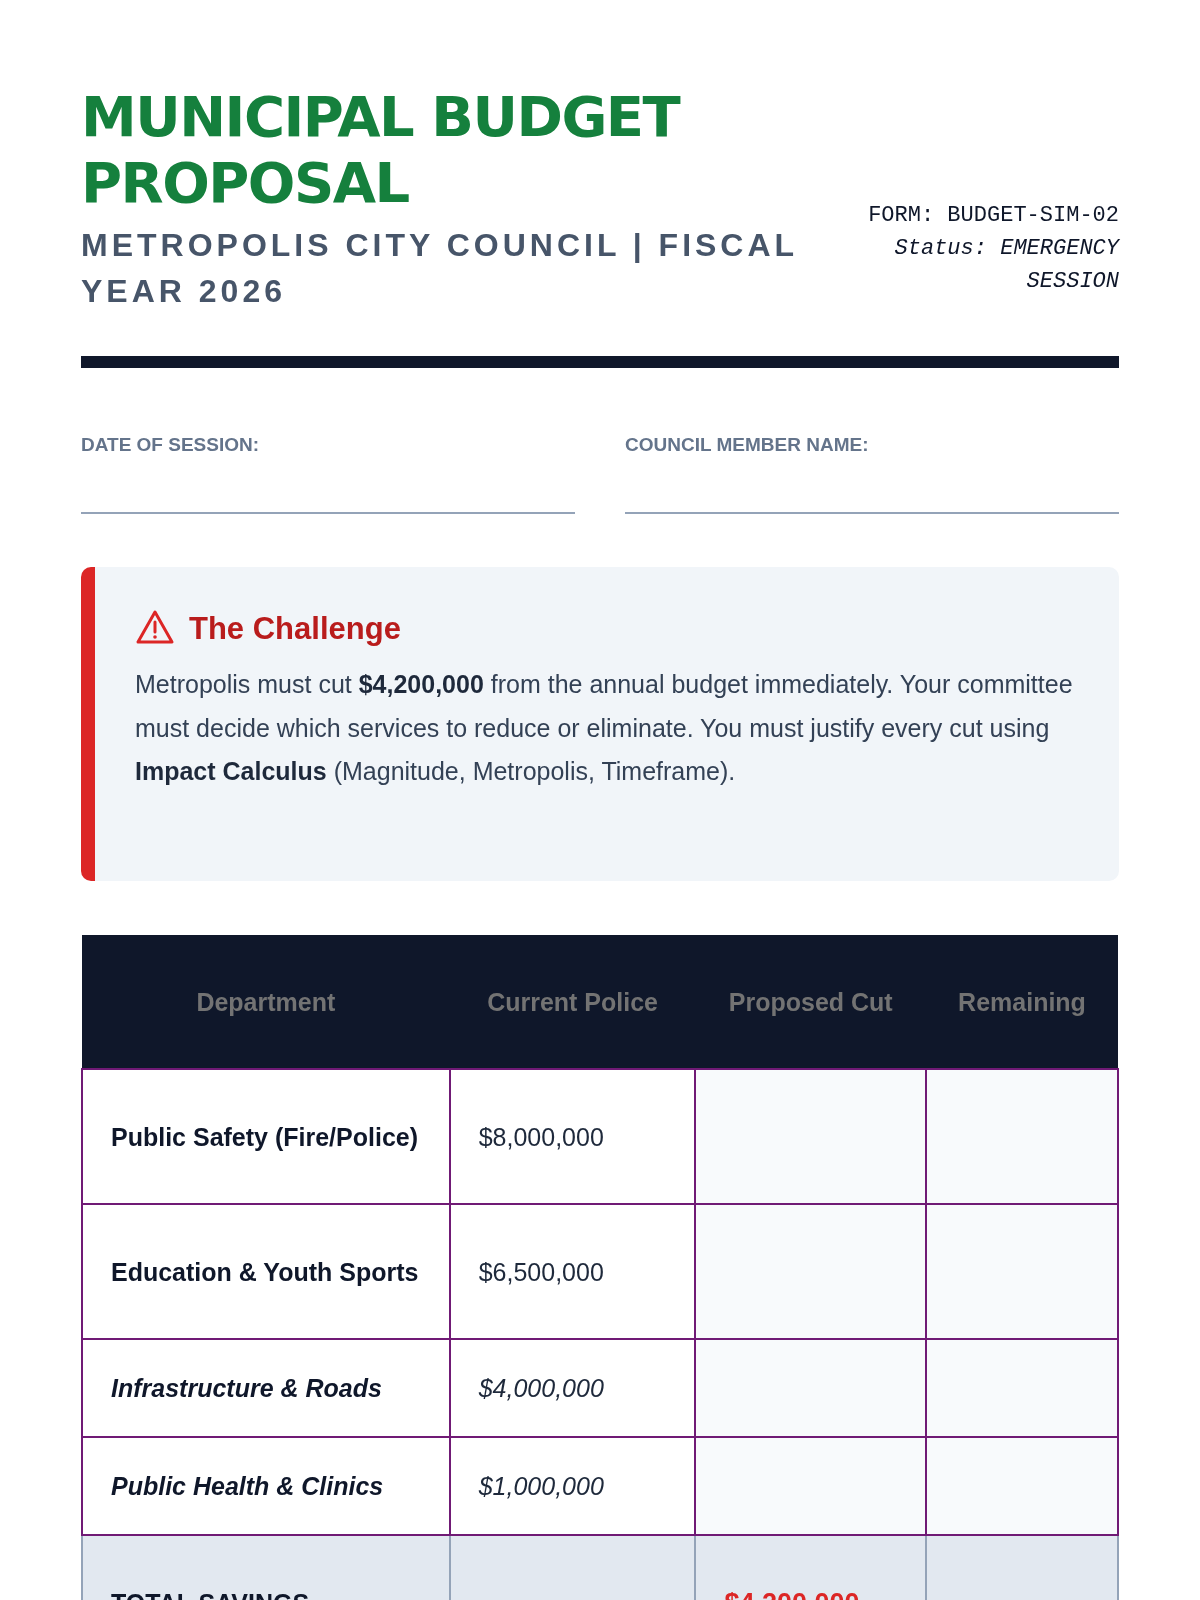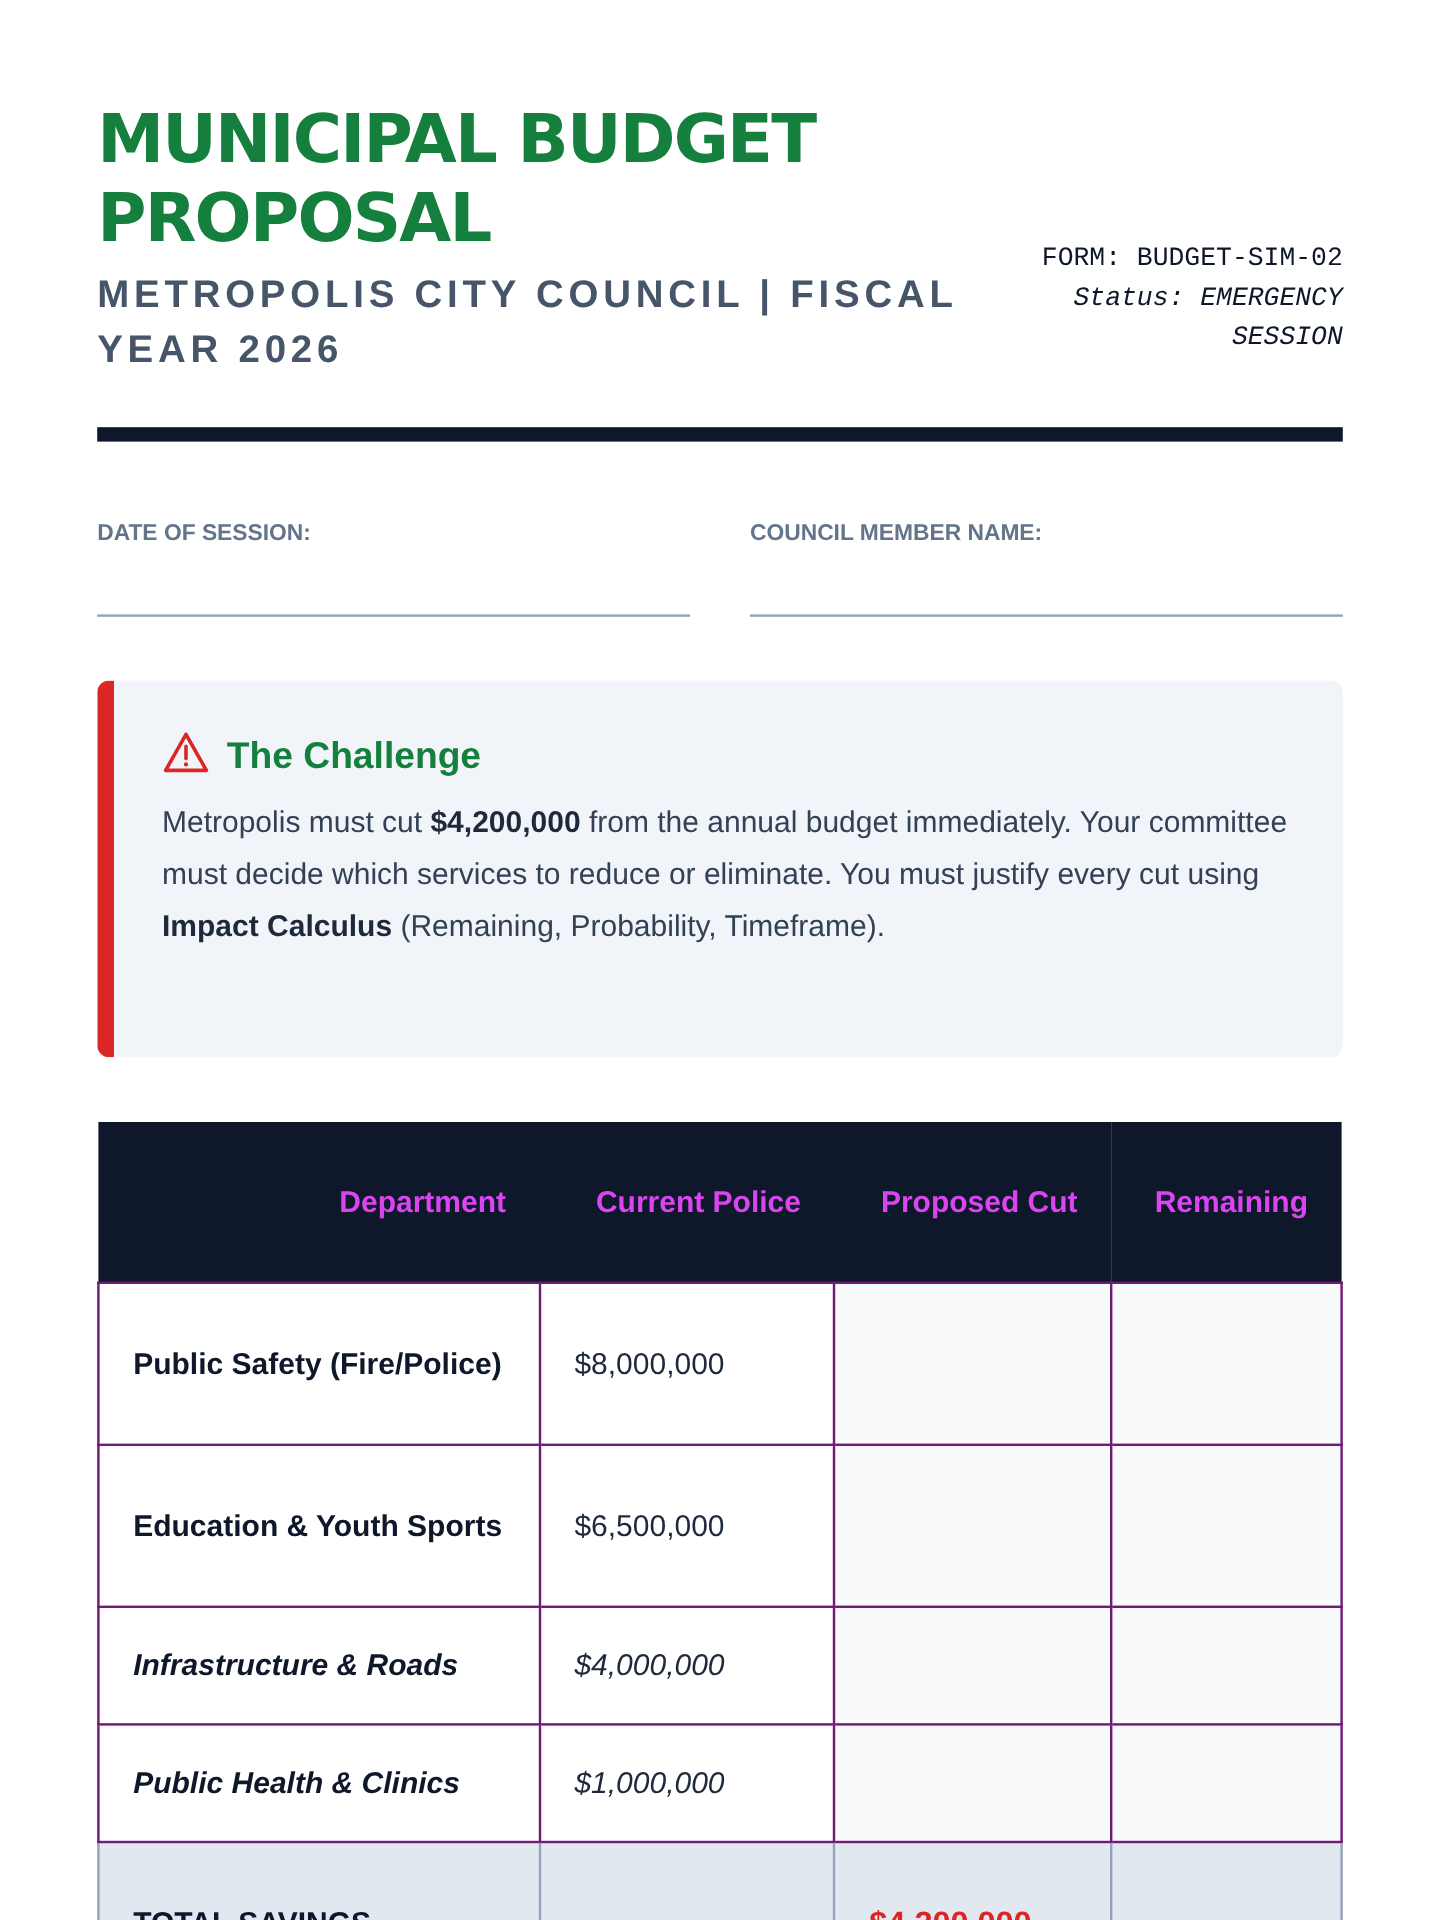--- a/index.html
+++ b/index.html
@@ -25,26 +25,26 @@
   .fields { display: flex; justify-content: space-between; margin-top: 66px; }
   .field { width: 494px; }
   .field-label { font-size: 19px; font-weight: 700; color: #64748b; letter-spacing: 0; text-transform: uppercase; }
   .field-line { margin-top: 56px; height: 2px; background: #94a3b8; }
 
   .callout {
     margin-top: 53px; background: #f1f5f9; border-left: 14px solid #dc2626;
     border-radius: 10px; padding: 42px 40px 40px 40px; height: 314px;
   }
   .callout-head { display: flex; align-items: center; gap: 14px; }
-  .callout-title { font-size: 31px; font-weight: 700; color: #15803d; }
+  .callout-title { font-size: 31px; font-weight: 700; color: #b91c1c; }
   .callout-body { margin-top: 14px; font-size: 25px; line-height: 43.5px; color: #334155; }
   .callout-body b { color: #1e293b; }
 
   table.budget { margin-top: 54px; width: 100%; border-collapse: collapse; table-layout: fixed; }
-  .budget th { background: #0f172a; color: #d946ef; font-size: 25px; font-weight: 700; text-align: right; padding: 28px 28px; line-height: 40px; vertical-align: middle; }
+  .budget th { background: #0f172a; color: #737373; font-size: 25px; font-weight: 700; text-align: center; padding: 28px 28px; line-height: 40px; vertical-align: middle; }
   .budget td { border: 2px solid #701a75; font-size: 25px; padding: 28px 28px; line-height: 40px; vertical-align: middle; color: #1e293b; }
   .budget td.dept { font-weight: 700; color: #0f172a; }
   .budget td.blank { background: #f8fafc; }
   .budget tr.row-short td { height: 96px; font-style: italic; }
   .budget tr.row-tall td { height: 135px; }
   .budget tr.total td { background: #e2e8f0; border-color: #94a3b8; font-weight: 700; }
   .budget tr.total td.cut { color: #dc2626; font-size: 27px; }
 </style>
 </head>
 <body>
@@ -79,21 +79,21 @@
     <div class="callout-head">
       <span>
         <svg width="40" height="36" viewBox="0 0 40 36" fill="none">
           <path d="M20 3 L37 33 L3 33 Z" stroke="#dc2626" stroke-width="3" stroke-linejoin="round" fill="none"></path>
           <line x1="20" y1="13" x2="20" y2="23" stroke="#dc2626" stroke-width="3" stroke-linecap="round"></line>
           <circle cx="20" cy="28" r="1.8" fill="#dc2626"></circle>
         </svg>
       </span>
       <h2 class="callout-title">The Challenge</h2>
     </div>
-    <p class="callout-body"><span>Metropolis must cut </span><b>$4,200,000</b><span> from the annual budget immediately. Your committee must decide which services to reduce or eliminate. You must justify every cut using </span><b>Impact Calculus</b><span> (Remaining, Probability, Timeframe).</span></p>
+    <p class="callout-body"><span>Metropolis must cut </span><b>$4,200,000</b><span> from the annual budget immediately. Your committee must decide which services to reduce or eliminate. You must justify every cut using </span><b>Impact Calculus</b><span> (Magnitude, Metropolis, Timeframe).</span></p>
   </div>
 
   <table class="budget">
     <colgroup>
       <col style="width:362px">
         <col style="width:242px">
         <col style="width:227px">
         <col style="width:189px">
     </colgroup>
     <thead>

